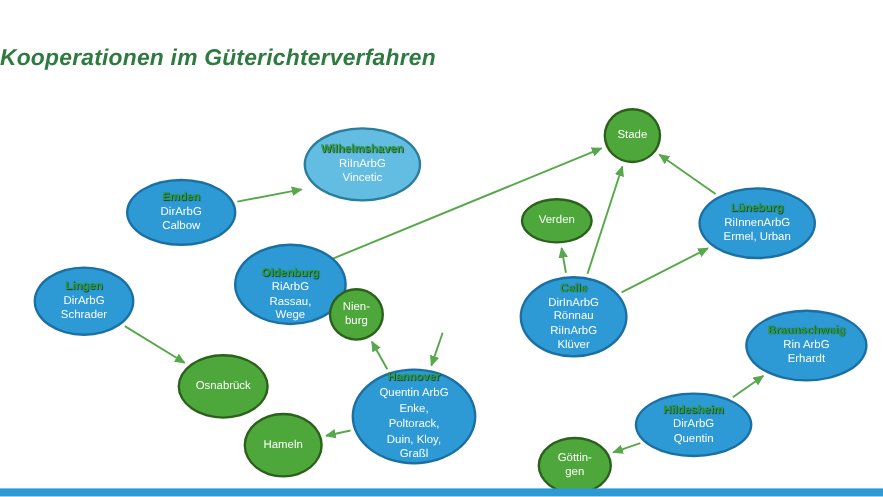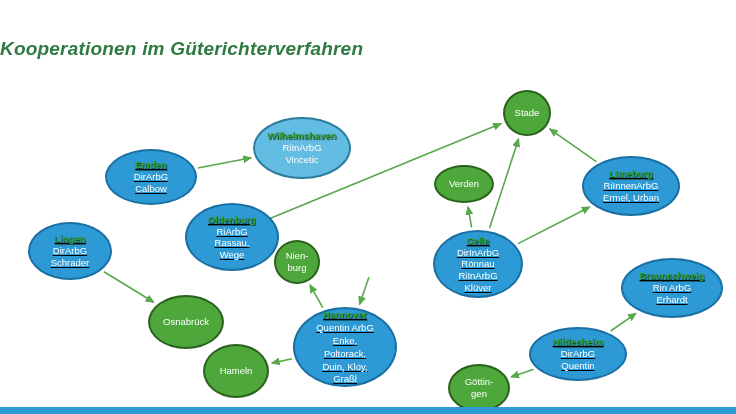--- a/index.html
+++ b/index.html
@@ -13,21 +13,21 @@
     font-size:19px;font-weight:bold;font-style:italic;
     color:var(--title-green,#2E7A40);letter-spacing:.2px;
   }
   #edges-svg{position:absolute;left:0;top:0;}
   #nodes-layer{position:absolute;left:0;top:0;width:736px;height:414px;}
   .node{
     position:absolute;border-radius:50%;
     display:flex;flex-direction:column;align-items:center;justify-content:center;
     text-align:center;box-sizing:border-box;border:2px solid transparent;
   }
-  .node.blue{background:var(--blue-fill,#2D9AD5);border-color:var(--blue-border,#1A6FA3);text-decoration:underline;}
+  .node.blue{background:var(--blue-fill,#2D9AD5);border-color:var(--blue-border,#1A6FA3);}
   .node.lightblue{background:var(--lightblue-fill,#63BCE1);border-color:var(--lightblue-border,#2A7E9C);}
   .node.green{background:var(--green-fill,#4DA73B);border-color:var(--green-border,#2B611C);}
   .node-title{
     font-size:9.5px;font-weight:bold;color:var(--node-title-green,#2F9E37);
     text-shadow:0.6px 0.6px 0.8px rgba(10,40,10,.85);line-height:1.25;white-space:nowrap;
   }
   .node-line{
     font-size:9.5px;color:var(--text-white,#FFFFFF);line-height:1.22;white-space:nowrap;
   }
   #footer-bar{
@@ -60,31 +60,31 @@
       <line x1="610.7" y1="331.0" x2="636.0" y2="313.3" stroke="#57A84A" stroke-width="1.6" marker-end="url(#ah)"></line>
       <line x1="533.6" y1="369.3" x2="511.1" y2="377.0" stroke="#57A84A" stroke-width="1.6" marker-end="url(#ah)"></line>
     </svg>
 
   <div id="nodes-layer">
       <div class="node blue" style="left: 105px; top: 149px; width: 92px; height: 56px;">
         <span class="node-title">Emden</span>
         <span class="node-line">DirArbG</span>
         <span class="node-line">Calbow</span>
       </div>
-      <div class="node lightblue" style="left: 253px; top: 117px; width: 98px; height: 62px;">
+      <div class="node lightblue" style="left: 253px; top: 106px; width: 98px; height: 62px;">
         <span class="node-title">Wilhelmshaven</span>
         <span class="node-line">RiInArbG</span>
         <span class="node-line">Vincetic</span>
       </div>
       <div class="node blue" style="left: 28px; top: 222px; width: 84px; height: 58px;">
         <span class="node-title">Lingen</span>
         <span class="node-line">DirArbG</span>
         <span class="node-line">Schrader</span>
       </div>
-      <div class="node blue" style="left: 185px; top: 203px; width: 94px; height: 68px;">
+      <div class="node blue" style="left: 195px; top: 203px; width: 94px; height: 68px; justify-content: flex-end;">
         <span class="node-title">Oldenburg</span>
         <span class="node-line">RiArbG</span>
         <span class="node-line">Rassau,</span>
         <span class="node-line">Wege</span>
       </div>
       <div class="node blue" style="left: 433px; top: 230px; width: 90px; height: 68px;">
         <span class="node-title">Celle</span>
         <span class="node-line">DirInArbG</span>
         <span class="node-line">Rönnau</span>
         <span class="node-line">RiInArbG</span>

